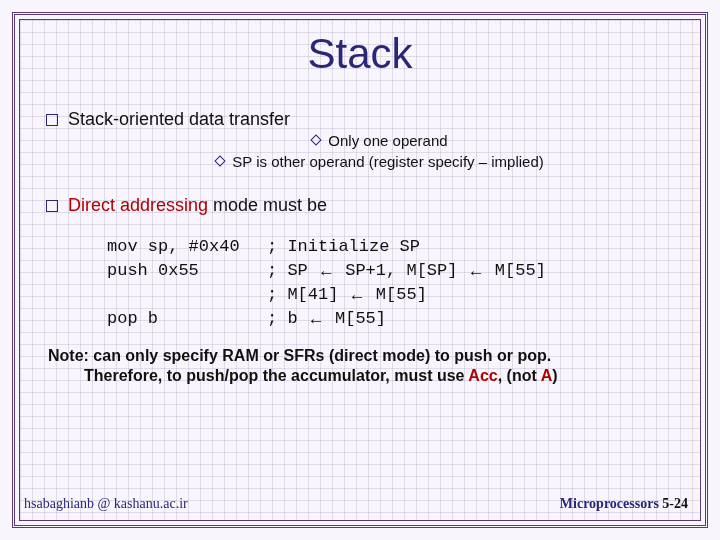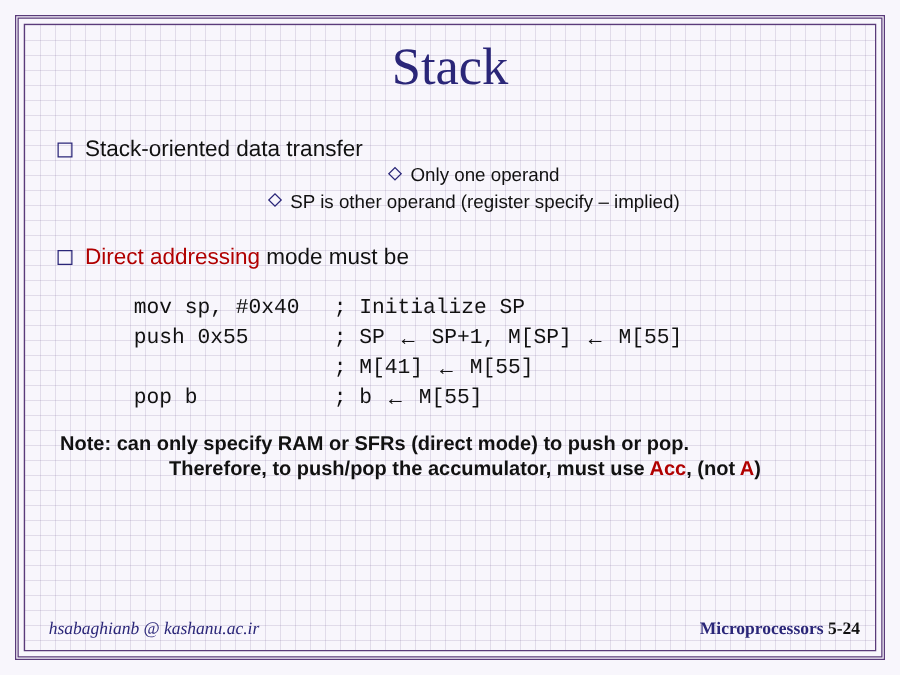--- a/index.html
+++ b/index.html
@@ -21,21 +21,21 @@
     width: 100%; height: 100%;
     border: 1px solid #5a3b7a;
     background-image:
       repeating-linear-gradient(to right, rgba(120,100,150,0.18) 0 1px, transparent 1px 12px),
       repeating-linear-gradient(to bottom, rgba(120,100,150,0.18) 0 1px, transparent 1px 12px);
     position: relative;
     padding: 10px 20px 40px 20px;
   }
   .title {
     text-align: center;
-    font-family: Liberation Serif, serif;
+    font-family: Liberation Sans, sans-serif;
     font-size: 42px;
     color: #2a2678;
     margin-bottom: 30px;
   }
   .lvl1 {
     margin-left: 6px;
     margin-top: 22px;
     font-size: 18px;
     color: #111;
     line-height: 1.3;
@@ -79,26 +79,25 @@
   }
   .code-line .instr { width: 160px; }
   .arrow { font-family: Arial, sans-serif; font-weight: bold; }
   .note {
     margin: 6px 8px 0 8px;
     font-size: 16px;
     color: #111;
     font-weight: bold;
     line-height: 1.25;
   }
-  .note .indent2 { margin-left: 24px; display: block; text-align: center; }
+  .note .indent2 { margin-left: 36px; display: block; }
   .footer-left {
     position: absolute;
-    left: 19px; bottom: 8px;
+    left: 4px; bottom: 8px;
     font-family: "Times New Roman", Times, serif;
-    font-style: italic;
     font-size: 14px;
     color: #2a2678;
   }
   .footer-right {
     position: absolute;
     right: 12px; bottom: 8px;
     font-family: "Times New Roman", Times, serif;
     font-size: 14px;
     color: #2a2678;
     font-weight: bold;

